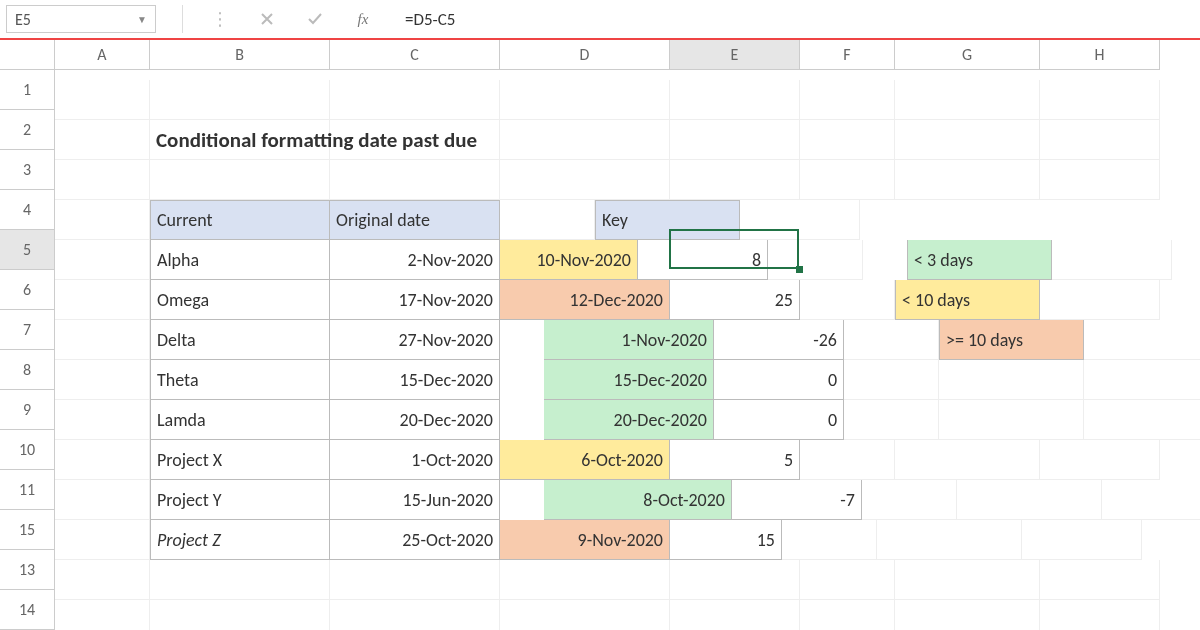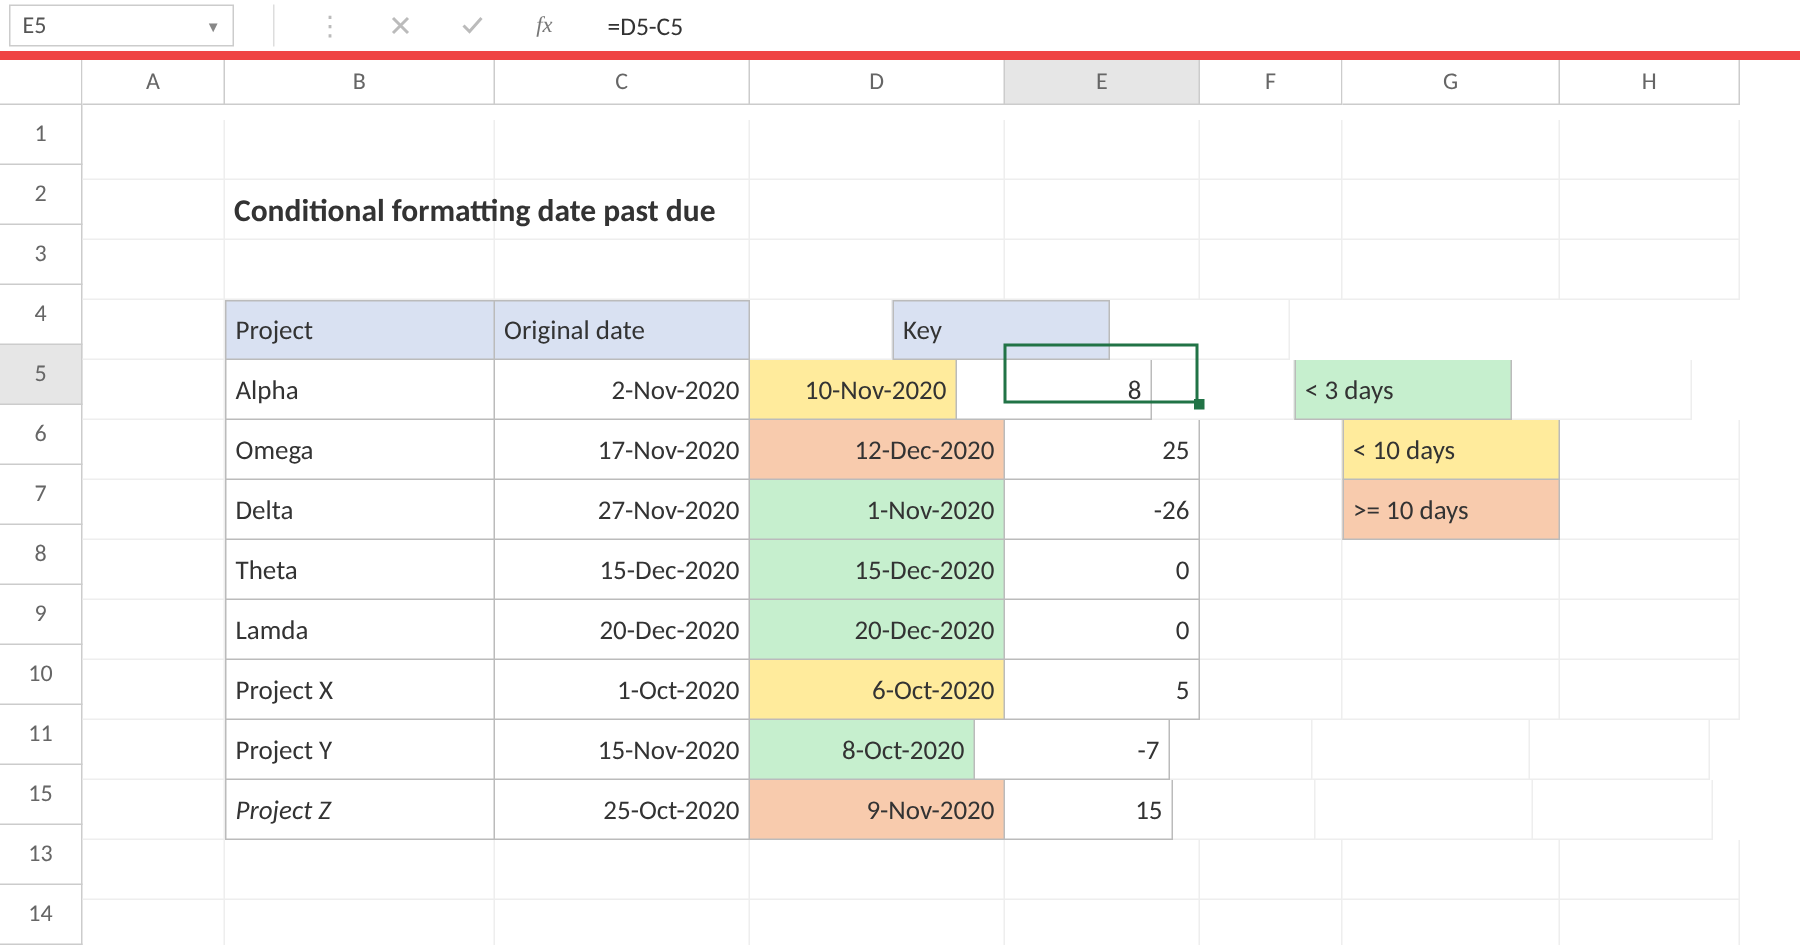--- a/index.html
+++ b/index.html
@@ -8,21 +8,21 @@
     font-family: Calibri, Arial, sans-serif;
     font-size: 18px;
     background: #fff;
     color: #333;
     overflow: hidden;
   }
   .formula-bar {
     display: flex;
     align-items: center;
     height: 40px;
-    border-bottom: 6px solid #ef4444;
+    border-bottom: 2px solid #ef4444;
     background: #fff;
     padding: 0 6px;
     gap: 20px;
   }
   .name-box {
     width: 150px;
     height: 28px;
     border: 1px solid #ccc;
     display: flex;
     align-items: center;
@@ -99,21 +99,21 @@
     display:flex;align-items:center;
     padding:0 6px;
   }
   .title {
     font-weight:bold; font-size:21px; color:#333;
   }
   .tbl-l { border-left:1px solid #bbb;}
   .tbl-t { border-top:1px solid #bbb;}
   .hdr { background:#d9e1f2; }
   .right{justify-content:flex-end;}
-  .green{background:#c6efce;}
+  .green{background:#c6efce;margin-left:44px;}
   .yellow{background:#ffeb9c;}
   .orange{background:#f8cbad;}
   .selected{
     position:absolute;
     border:2px solid #217346;
     pointer-events:none;
   }
   .fill-handle{
     position:absolute; width:7px;height:7px; background:#217346;
   }
@@ -204,21 +204,21 @@
         <div class="g-cell" style="width: 180px;"></div>
         <div class="g-cell" style="width: 170px;"></div>
         <div class="g-cell" style="width: 170px;"></div>
         <div class="g-cell" style="width: 130px;"></div>
         <div class="g-cell" style="width: 95px;"></div>
         <div class="g-cell" style="width: 145px;"></div>
         <div class="g-cell" style="width: 120px;"></div>
       </div>
       <div class="g-row">
         <div class="g-cell" style="width: 95px;"></div>
-        <div class="g-cell hdr tbl-t tbl-l tbl" style="width: 180px; border-width: 1px; border-style: solid; border-color: rgb(187, 187, 187);">Project</div>
+        <div class="g-cell hdr tbl-t tbl-l tbl" style="width: 180px; border-width: 1px; border-style: solid; border-color: rgb(187, 187, 187);">Current</div>
         <div class="g-cell hdr tbl-t tbl" style="width: 170px; border-right: 1px solid rgb(187, 187, 187); border-bottom: 1px solid rgb(187, 187, 187); border-top: 1px solid rgb(187, 187, 187);">Original date</div>
         <div class="g-cell" style="width: 95px;"></div>
         <div class="g-cell hdr" style="width: 145px; border-width: 1px; border-style: solid; border-color: rgb(187, 187, 187);">Key</div>
         <div class="g-cell" style="width: 120px;"></div>
       </div>
       <div class="g-row">
         <div class="g-cell" style="width: 95px;"></div>
         <div class="g-cell" style="width: 180px; border-right: 1px solid rgb(187, 187, 187); border-bottom: 1px solid rgb(187, 187, 187); border-left: 1px solid rgb(187, 187, 187);">Alpha</div>
         <div class="g-cell right" style="width: 170px; border-right: 1px solid rgb(187, 187, 187); border-bottom: 1px solid rgb(187, 187, 187);">2-Nov-2020</div>
         <div class="g-cell right yellow" style="width: 138px; border-right: 1px solid rgb(187, 187, 187); border-bottom: 1px solid rgb(187, 187, 187);">10-Nov-2020</div>
@@ -273,22 +273,22 @@
         <div class="g-cell right" style="width: 170px; border-right: 1px solid rgb(187, 187, 187); border-bottom: 1px solid rgb(187, 187, 187);">1-Oct-2020</div>
         <div class="g-cell right yellow" style="width: 170px; border-right: 1px solid rgb(187, 187, 187); border-bottom: 1px solid rgb(187, 187, 187);">6-Oct-2020</div>
         <div class="g-cell right" style="width: 130px; border-right: 1px solid rgb(187, 187, 187); border-bottom: 1px solid rgb(187, 187, 187);">5</div>
         <div class="g-cell" style="width: 95px;"></div>
         <div class="g-cell" style="width: 145px;"></div>
         <div class="g-cell" style="width: 120px;"></div>
       </div>
       <div class="g-row">
         <div class="g-cell" style="width: 95px;"></div>
         <div class="g-cell" style="width: 180px; border-right: 1px solid rgb(187, 187, 187); border-bottom: 1px solid rgb(187, 187, 187); border-left: 1px solid rgb(187, 187, 187);">Project Y</div>
-        <div class="g-cell right" style="width: 170px; border-right: 1px solid rgb(187, 187, 187); border-bottom: 1px solid rgb(187, 187, 187);">15-Nov-2020</div>
-        <div class="g-cell right green" style="width: 150px; border-right: 1px solid rgb(187, 187, 187); border-bottom: 1px solid rgb(187, 187, 187);">8-Oct-2020</div>
+        <div class="g-cell right" style="width: 170px; border-right: 1px solid rgb(187, 187, 187); border-bottom: 1px solid rgb(187, 187, 187);">15-Jun-2020</div>
+        <div class="g-cell right green" style="width: 188px; border-right: 1px solid rgb(187, 187, 187); border-bottom: 1px solid rgb(187, 187, 187);">8-Oct-2020</div>
         <div class="g-cell right" style="width: 130px; border-right: 1px solid rgb(187, 187, 187); border-bottom: 1px solid rgb(187, 187, 187);">-7</div>
         <div class="g-cell" style="width: 95px;"></div>
         <div class="g-cell" style="width: 145px;"></div>
         <div class="g-cell" style="width: 120px;"></div>
       </div>
       <div class="g-row">
         <div class="g-cell" style="width: 95px;"></div>
         <div class="g-cell" style="width: 180px; border-right: 1px solid rgb(187, 187, 187); border-bottom: 1px solid rgb(187, 187, 187); border-left: 1px solid rgb(187, 187, 187); font-style: italic;">Project Z</div>
         <div class="g-cell right" style="width: 170px; border-right: 1px solid rgb(187, 187, 187); border-bottom: 1px solid rgb(187, 187, 187);">25-Oct-2020</div>
         <div class="g-cell right orange" style="width: 170px; border-right: 1px solid rgb(187, 187, 187); border-bottom: 1px solid rgb(187, 187, 187);">9-Nov-2020</div>

